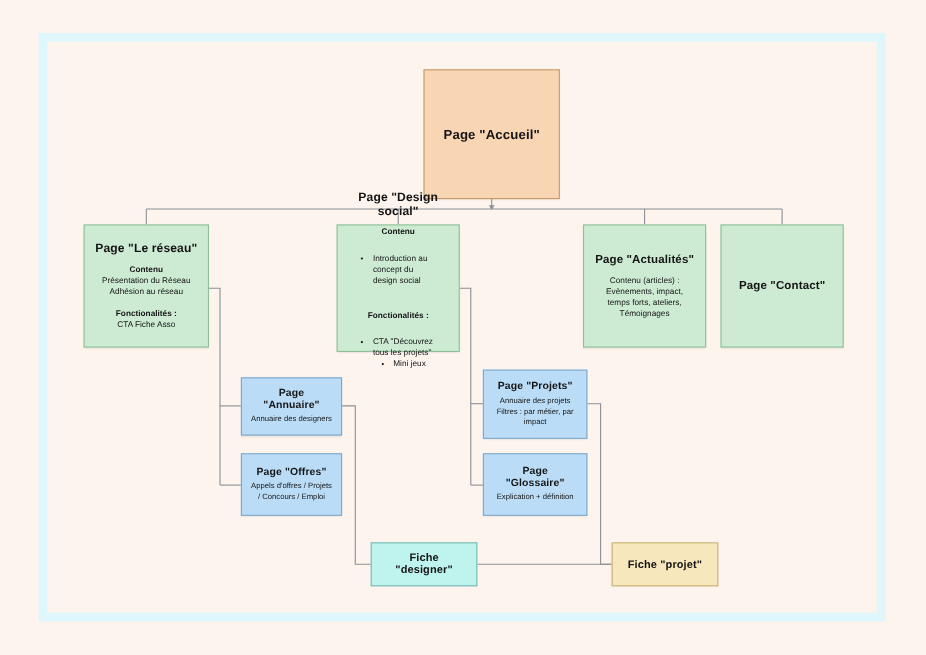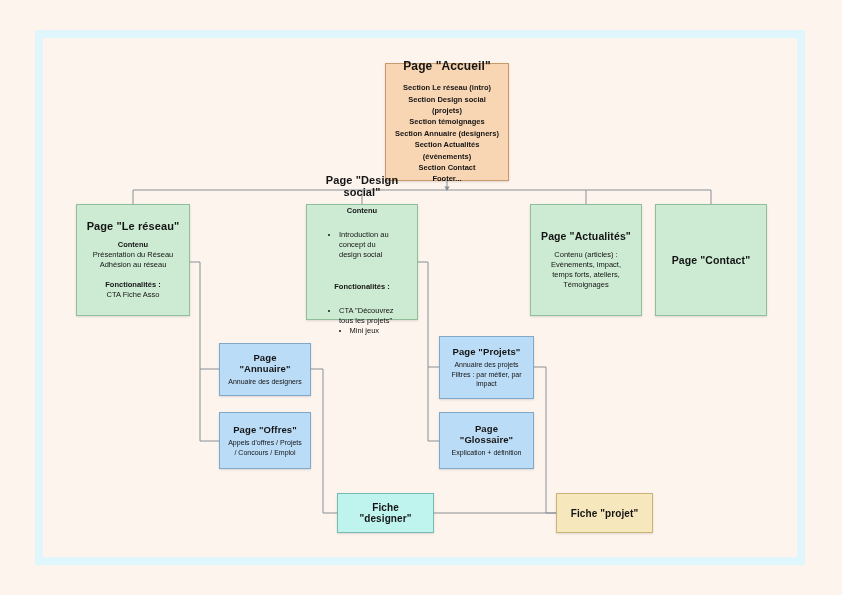--- a/index.html
+++ b/index.html
@@ -155,31 +155,20 @@
 
       <path d="M434,513 L556,513"></path>
     </g>
     <g fill="#8a8f95">
       <path d="M447,191 l-2.6,-4.5 h5.2 z" transform="translate(0,0)"></path>
     </g>
   </svg>
 
   <div class="node peach" id="n-accueil">
     <div class="title">Page "Accueil"</div>
-    <div class="body">
-      <ul class="lines ctr">
-        <li>Section Le réseau (intro)</li>
-        <li>Section Design social (projets)</li>
-        <li>Section témoignages</li>
-        <li>Section Annuaire (designers)</li>
-        <li>Section Actualités (évènements)</li>
-        <li>Section Contact</li>
-        <li>Footer...</li>
-      </ul>
-    </div>
   </div>
 
   <div class="node green" id="n-reseau">
     <div class="title">Page "Le réseau"</div>
     <div class="body">
       <div style="font-weight:bold">Contenu</div>
       <div>Présentation du Réseau</div>
       <div>Adhésion au réseau</div>
       <div style="height:9px"></div>
       <div style="font-weight:bold">Fonctionalités :</div>
@@ -191,21 +180,21 @@
     <div class="title">Page "Design social"</div>
     <div class="body" style="width:100%">
       <div style="font-weight:bold">Contenu</div>
       <ul class="bul">
         <li>Introduction au concept du design social</li>
       </ul>
       <div style="height:8px"></div>
       <div style="font-weight:bold">Fonctionalités :</div>
       <ul class="bul">
         <li>CTA "Découvrez tous les projets"</li>
-        <li style="text-align:left;list-style-position:inside">Mini jeux</li>
+        <li style="text-align:center;list-style-position:inside">Mini jeux</li>
       </ul>
     </div>
   </div>
 
   <div class="node green" id="n-actus">
     <div class="title">Page "Actualités"</div>
     <div class="body">
       <div style="font-weight:normal">Contenu (articles) :</div>
       <div>Evènements, impact,</div>
       <div>temps forts, ateliers,</div>

